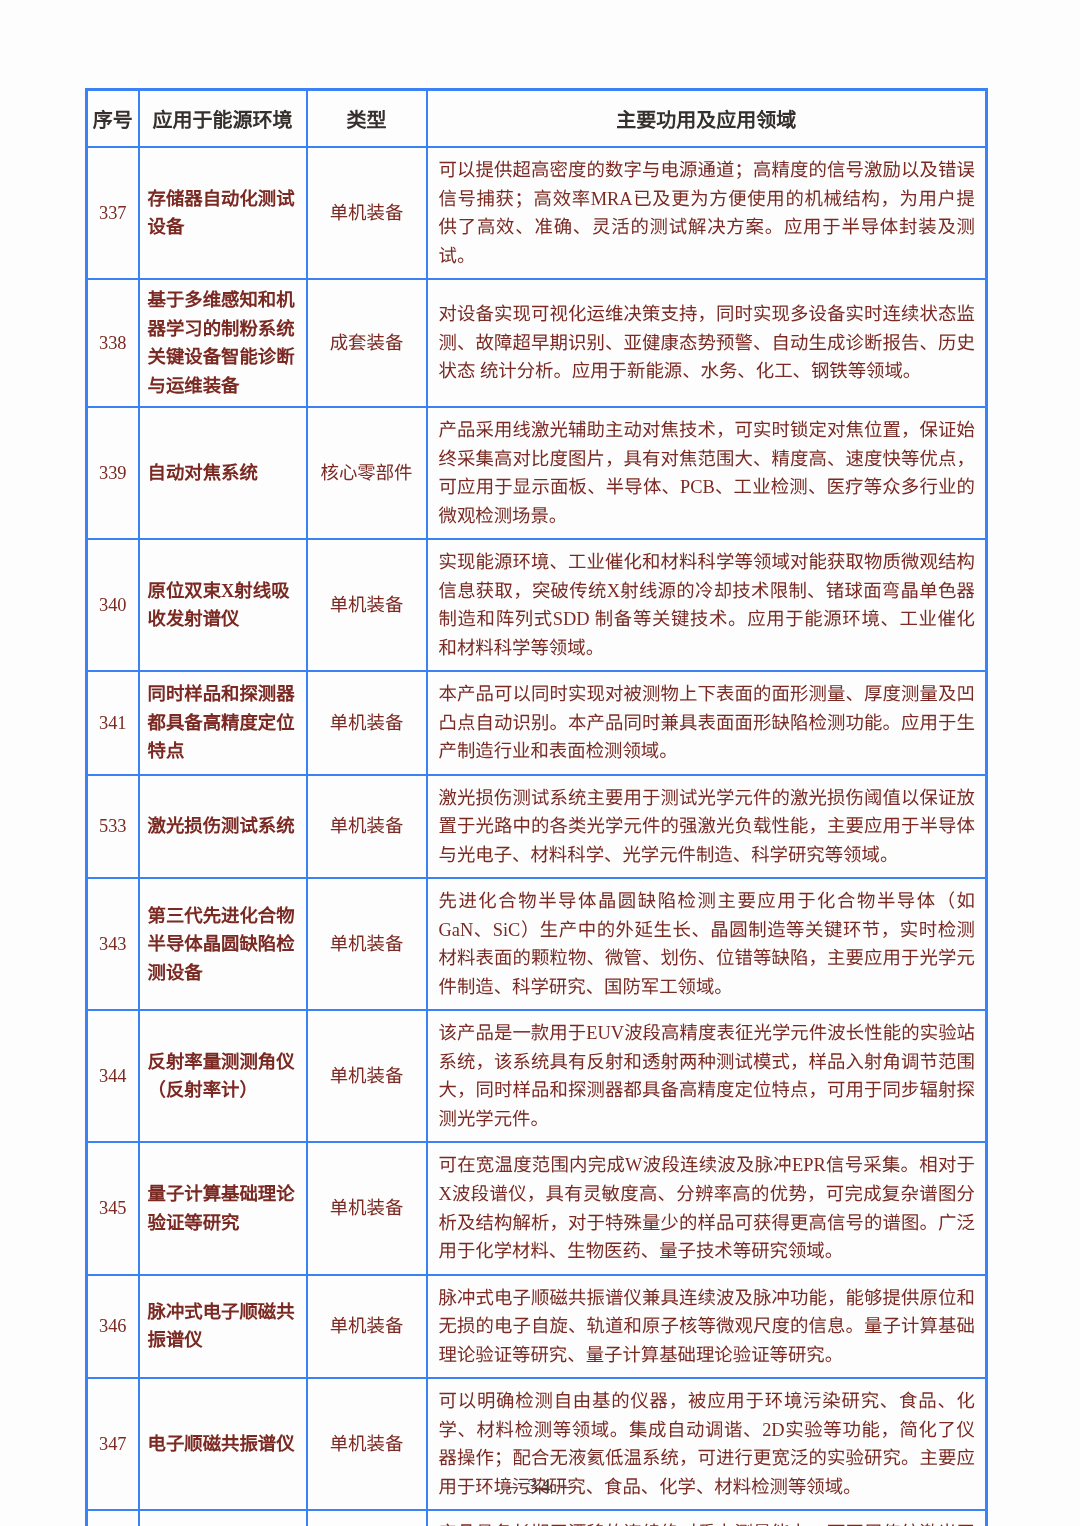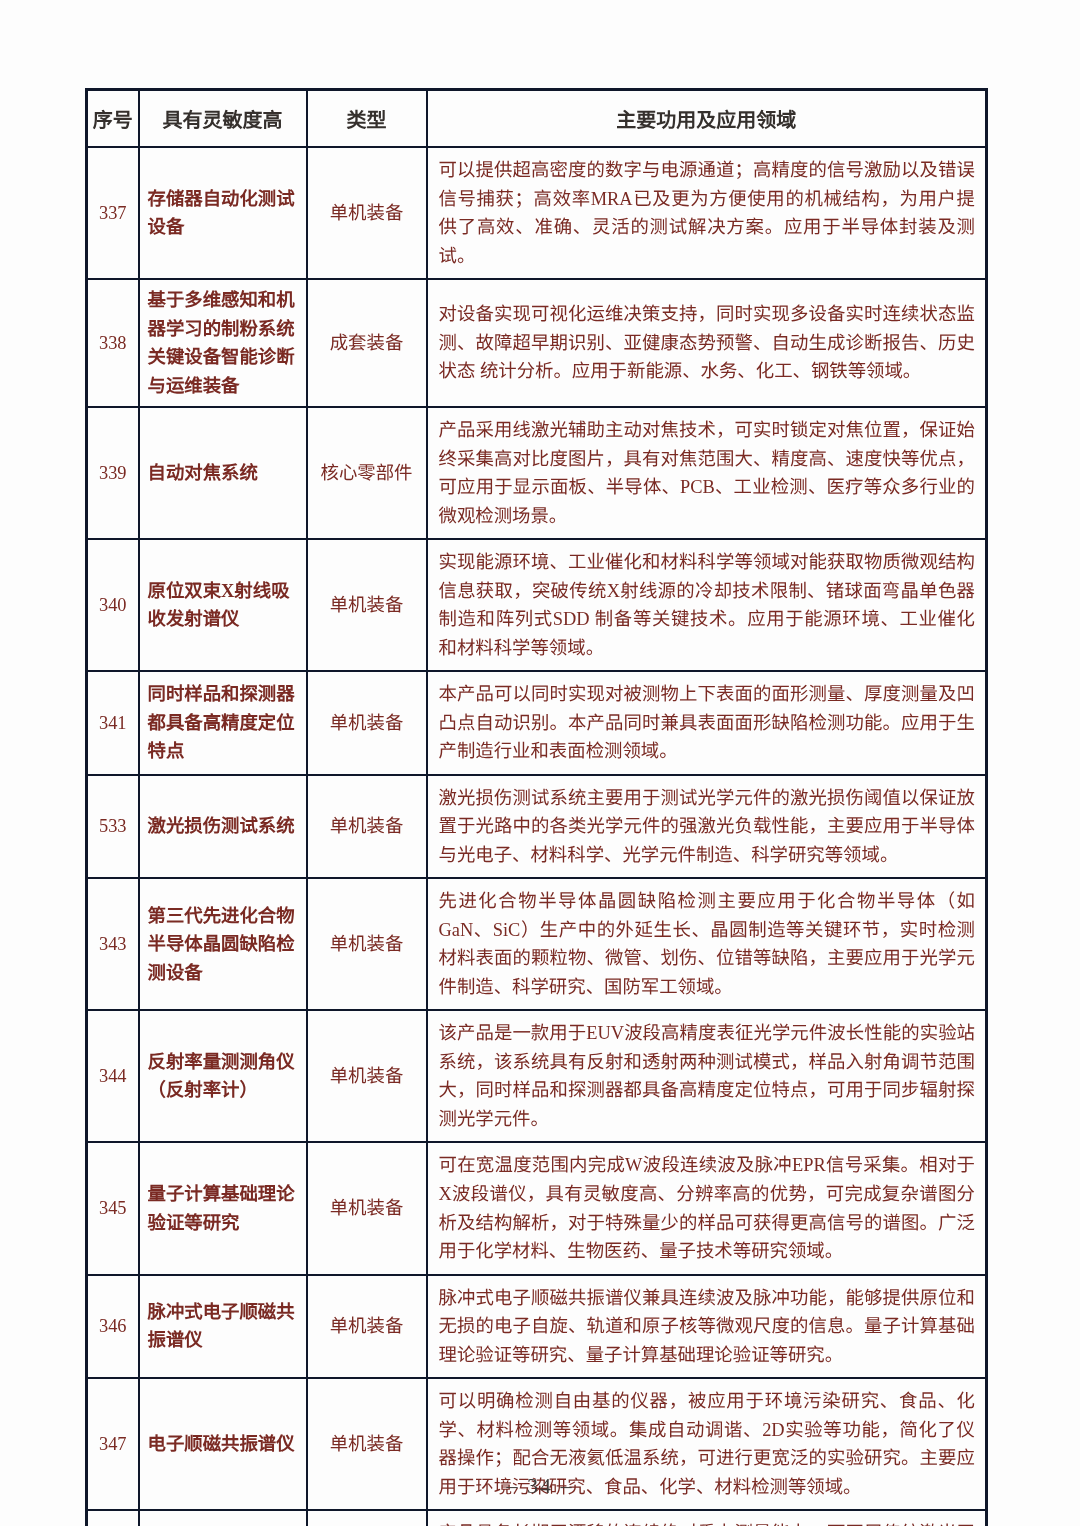--- a/index.html
+++ b/index.html
@@ -11,21 +11,21 @@
     font-family:"Liberation Serif","DejaVu Serif",serif;
     overflow:hidden;
   }
   table.doc-table {
     position:absolute; left:85px; top:88px;
     width:900px;
     border-collapse:collapse;
     table-layout:fixed;
   }
   .doc-table th, .doc-table td {
-    border:2px solid #0f172a;
+    border:2px solid #3b82f6;
     vertical-align:middle;
   }
   .doc-table thead th {
     font-family:"Liberation Sans","DejaVu Sans",sans-serif;
     font-weight:bold;
     font-size:20px;
     color:#35302d;
     text-align:center;
     padding:13px 2px;
     border-top-width:3px;
@@ -91,21 +91,21 @@
   <table class="doc-table">
     <colgroup>
       <col style="width:52px">
       <col style="width:168px">
       <col style="width:120px">
       <col style="width:560px">
     </colgroup>
     <thead>
       <tr>
         <th>序号</th>
-        <th>具有灵敏度高</th>
+        <th>应用于能源环境</th>
         <th>类型</th>
         <th>主要功用及应用领域</th>
       </tr>
     </thead>
     <tbody>
       <tr>
         <td class="cell-no">337</td>
         <td class="cell-name">存储器自动化测试设备</td>
         <td class="cell-type">单机装备</td>
         <td class="cell-desc">可以提供超高密度的数字与电源通道；高精度的信号激励以及错误信号捕获；高效率MRA已及更为方便使用的机械结构，为用户提供了高效、准确、灵活的测试解决方案。应用于半导体封装及测试。</td>

